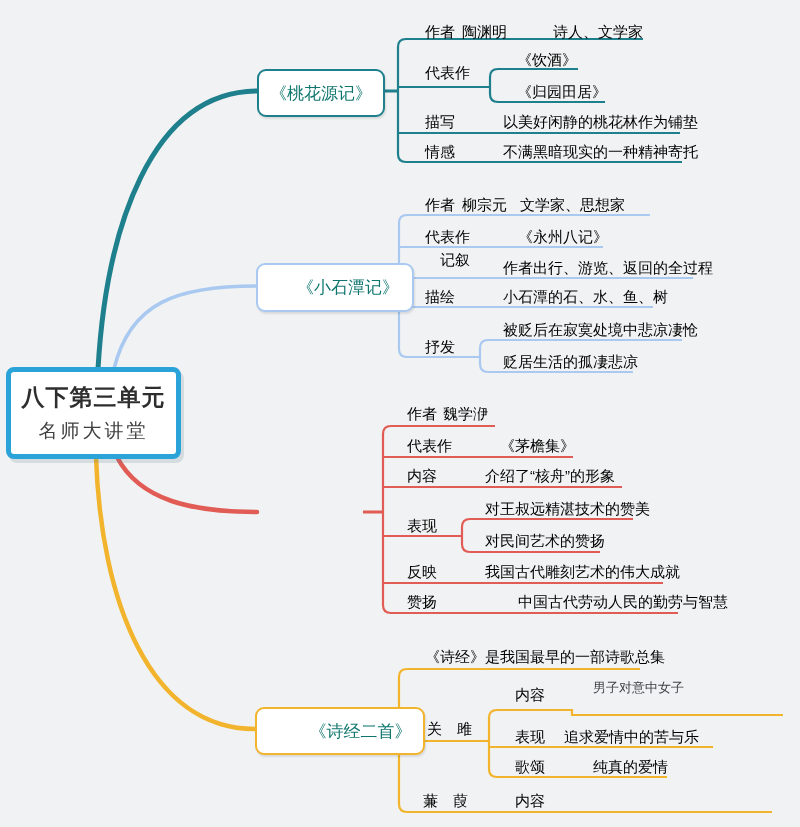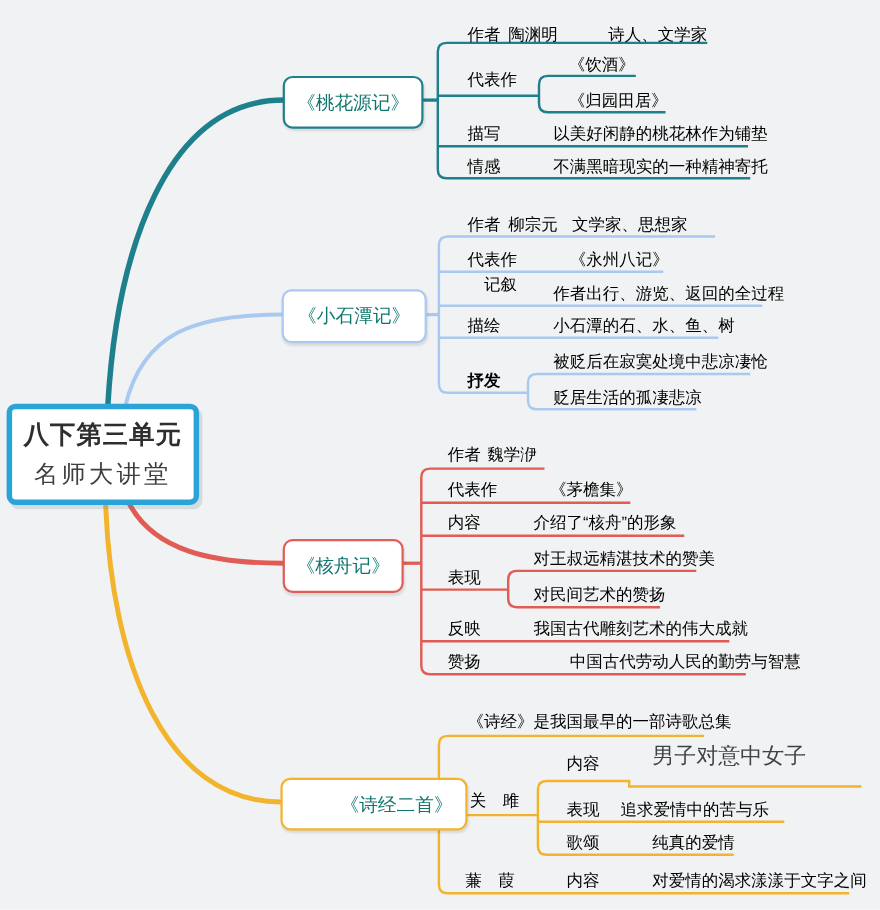--- a/index.html
+++ b/index.html
@@ -13,24 +13,24 @@
   }
   .topic span { white-space:nowrap; }
   .center-topic {
     position:absolute; left:6px; top:367px; width:175px; height:92px;
     background:#ffffff; border:5px solid #2aa3d9; border-radius:8px;
     box-sizing:border-box; display:flex; flex-direction:column;
     align-items:center; justify-content:center;
     box-shadow:3px 4px 0 rgba(90,120,135,.18);
   }
   .center-title { font-size:23px; font-weight:bold; color:#2e2e2e; letter-spacing:1px; white-space:nowrap; }
-  .center-subtitle { font-size:22px; color:#3f3f3f; letter-spacing:3px; margin-top:5px;
+  .center-subtitle { font-size:19px; color:#3f3f3f; letter-spacing:3px; margin-top:5px;
     font-family:Liberation Mono, monospace; white-space:nowrap; }
   .t { position:absolute; font-size:15px; color:#000000; white-space:nowrap; line-height:16px; }
-  .t2 { position:absolute; font-size:20px; color:#3e4347; white-space:nowrap; line-height:16px; }
+  .t2 { position:absolute; font-size:13px; color:#3e4347; white-space:nowrap; line-height:16px; }
 </style>
 </head>
 <body>
 
 <div class="stage">
 
   <svg width="800" height="827" viewBox="0 0 800 827">
 
     <path d="M 98,369 C 106,230 150,91 258,91" stroke="#1e7f8d" stroke-width="5" fill="none" stroke-linecap="round"></path>
     <path d="M 114,369 C 130,302 178,286 256,286" stroke="#a9c9f1" stroke-width="3.6" fill="none" stroke-linecap="round"></path>
@@ -74,25 +74,22 @@
   </svg>
 
   <div class="center-topic">
     <div class="center-title">八下第三单元</div>
     <div class="center-subtitle">名师大讲堂</div>
   </div>
 
   <div class="topic" style="left:257px; top:69px; width:124px; height:44px; border:2.5px solid #1e7f8d;">
     <span>《桃花源记》</span>
   </div>
-  <div class="topic" style="left:256px; top:263px; width:128px; height:45px; border:2.5px solid #a9c9f1;">
+  <div class="topic" style="left:256px; top:263px; width:128px; height:45px; border:2.5px solid #a9c9f1;padding-left:26px;">
     <span>《小石潭记》</span>
-  </div>
-  <div class="topic" style="left:257px; top:490px; width:106px; height:45px; border:2.5px solid #e15c55;">
-    <span>《核舟记》</span>
   </div>
   <div class="topic" style="left:255px; top:707px; width:125px; height:44px; border:2.5px solid #f2b42c;padding-left:41px;">
     <span>《诗经二首》</span>
   </div>
 
   <span class="t" style="left:425px; top:24px;">作者</span>
   <span class="t" style="left:462px; top:24px;">陶渊明</span>
   <span class="t" style="left:553px; top:24px;">诗人、文学家</span>
   <span class="t" style="left:517px; top:52px;">《饮酒》</span>
   <span class="t" style="left:425px; top:65px;">代表作</span>
@@ -105,21 +102,21 @@
   <span class="t" style="left:425px; top:197px;">作者</span>
   <span class="t" style="left:462px; top:197px;">柳宗元</span>
   <span class="t" style="left:520px; top:197px;">文学家、思想家</span>
   <span class="t" style="left:425px; top:229px;">代表作</span>
   <span class="t" style="left:518px; top:229px;">《永州八记》</span>
   <span class="t" style="left:425px; top:252px;margin-left:15px;">记叙</span>
   <span class="t" style="left:503px; top:260px;">作者出行、游览、返回的全过程</span>
   <span class="t" style="left:425px; top:289px;">描绘</span>
   <span class="t" style="left:503px; top:289px;">小石潭的石、水、鱼、树</span>
   <span class="t" style="left:503px; top:322px;">被贬后在寂寞处境中悲凉凄怆</span>
-  <span class="t" style="left:425px; top:339px;font-weight:bold;">抒发</span>
+  <span class="t" style="left:425px; top:339px;">抒发</span>
   <span class="t" style="left:503px; top:354px;">贬居生活的孤凄悲凉</span>
 
   <span class="t" style="left:407px; top:406px;">作者</span>
   <span class="t" style="left:443px; top:406px;">魏学洢</span>
   <span class="t" style="left:407px; top:438px;">代表作</span>
   <span class="t" style="left:500px; top:438px;">《茅檐集》</span>
   <span class="t" style="left:407px; top:468px;">内容</span>
   <span class="t" style="left:485px; top:468px;">介绍了“核舟”的形象</span>
   <span class="t" style="left:485px; top:501px;">对王叔远精湛技术的赞美</span>
   <span class="t" style="left:407px; top:518px;">表现</span>
@@ -134,15 +131,14 @@
   <div class="t2" style="left:593px; top:680px;">
     <div>男子对意中女子</div>
   </div>
   <span class="t" style="left:427px; top:721px;">关　雎</span>
   <span class="t" style="left:515px; top:729px;">表现</span>
   <span class="t" style="left:564px; top:729px;">追求爱情中的苦与乐</span>
   <span class="t" style="left:515px; top:759px;">歌颂</span>
   <span class="t" style="left:593px; top:759px;">纯真的爱情</span>
   <span class="t" style="left:423px; top:793px;">蒹　葭</span>
   <span class="t" style="left:515px; top:793px;">内容</span>
-  <span class="t" style="left:593px; top:793px;">对爱情的渴求漾漾于文字之间</span>
 
 </div>
 
 </body></html>

